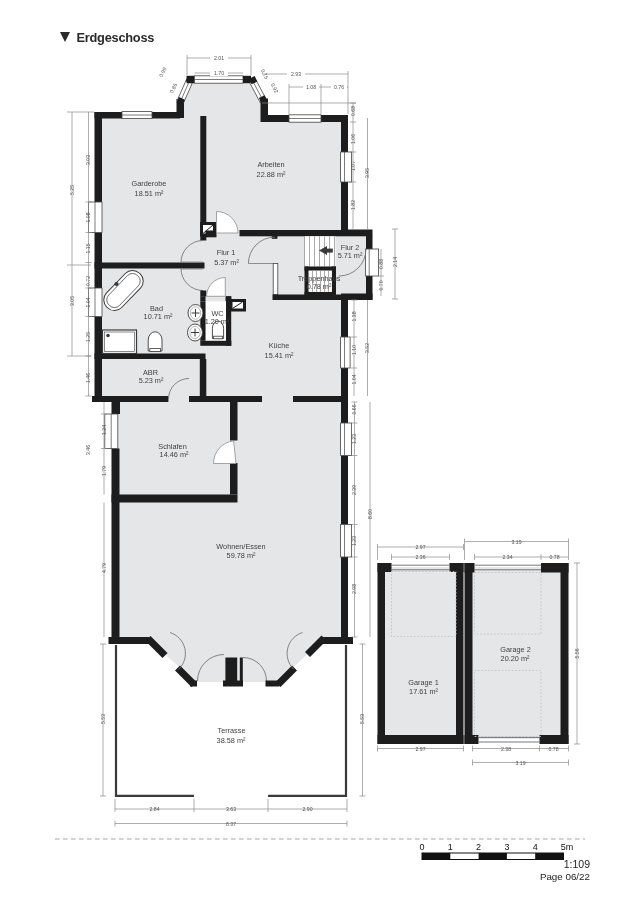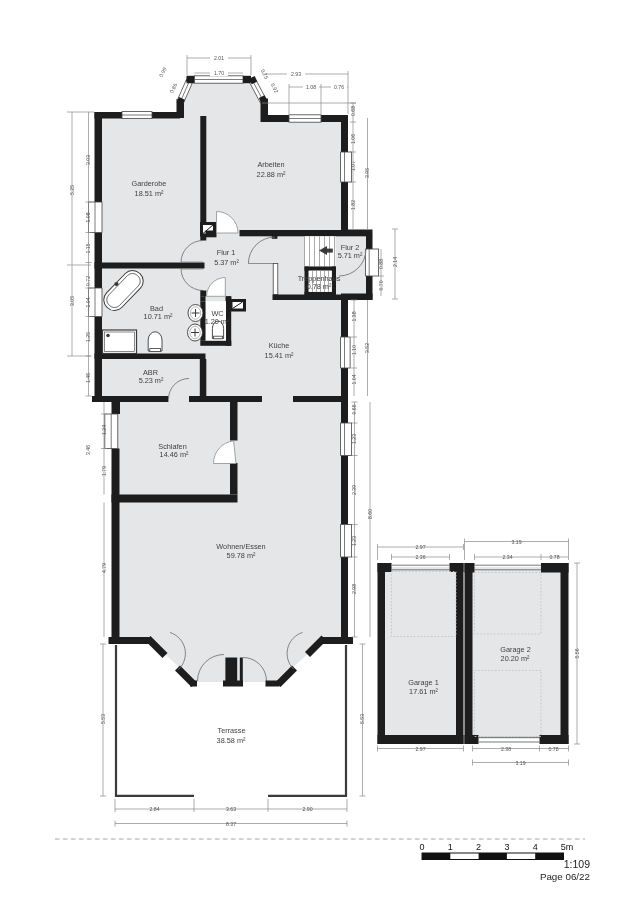--- a/index.html
+++ b/index.html
@@ -4,20 +4,22 @@
 <style>
   html,body{margin:0;padding:0;background:#ffffff;}
   #page{position:relative;width:636px;height:900px;background:#fff;overflow:hidden;
         font-family:"Liberation Sans", sans-serif;}
   svg text{font-family:"Liberation Sans", sans-serif;}
 </style>
 </head>
 <body>
 <div id="page">
 
+<div style="position:absolute;left:60px;top:31px;width:300px;height:18px;color:#2a2a2a;font-size:12.8px;font-weight:bold;line-height:13px;letter-spacing:-0.25px;">
+<span style="display:inline-block;width:0;height:0;border-left:5.6px solid transparent;border-right:5.6px solid transparent;border-top:10.5px solid #2a2a2a;margin-right:6.5px;"></span>Erdgeschoss</div>
 <svg width="636" height="900" viewBox="0 0 636 900" style="position:absolute;left:0;top:0;">
 <g id="plan">
 
 <path d="M98,115 L180,115 L180,103 L190,80 L248,80 L264,102 L264,119 L345,119 L345,232 L370,232 L370,297 L345,297 L345,399 L98,399 Z" fill="#e4e6e8"></path>
 
 <path d="M115,399 L345,399 L345,641 L322,641 L277,682 L196,682 L150,641 L115,641 Z" fill="#e4e6e8"></path>
 
 <path d="M115,641 L150,641 L196,684 L277,684 L322,641 L347,641 L347,796 L115,796 Z" fill="#ffffff"></path>
 
 <path d="M116,645 L116,795.8 L194,795.8 M268,795.8 L346,795.8 L346,645" fill="none" stroke="#3a3a3a" stroke-width="2.2"></path>

